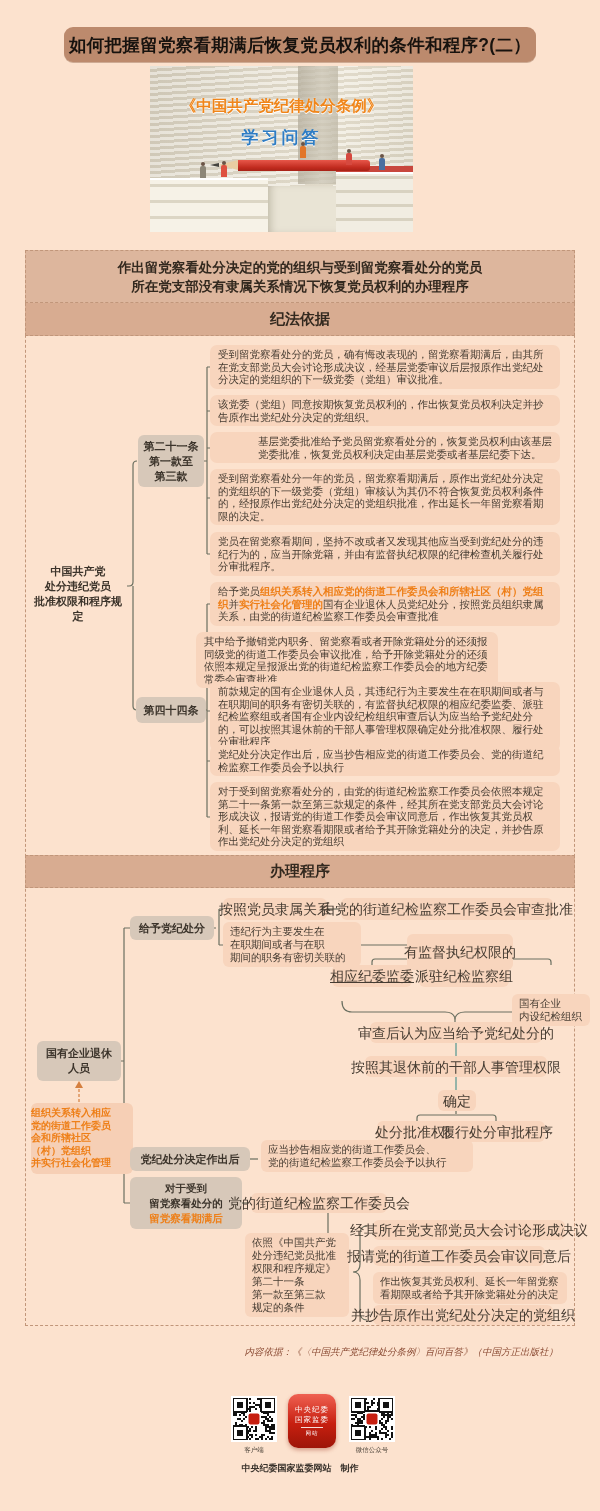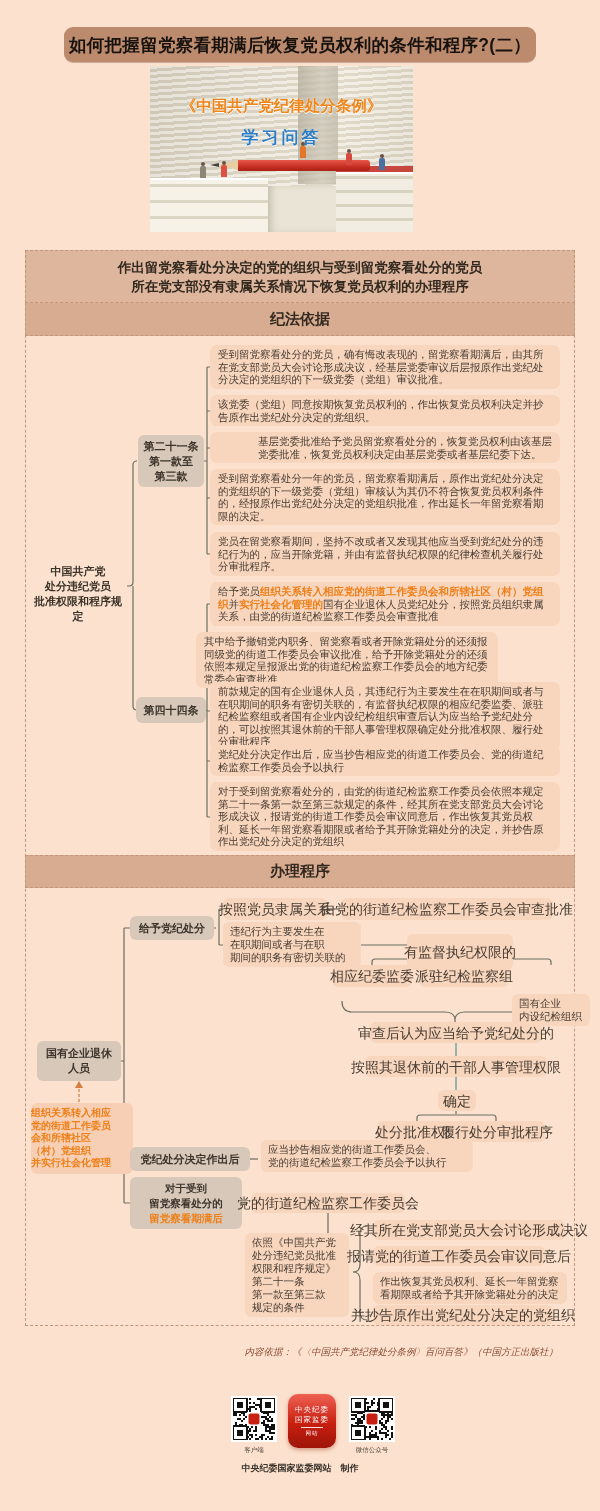--- a/index.html
+++ b/index.html
@@ -196,21 +196,21 @@
     <div class="abs gnode" style="left:105px;top:28px;width:84px;height:24px;">给予党纪处分</div>
     <div class="abs pboxc" style="left:198px;top:10px;width:104px;height:22px;">按照党员隶属关系</div>
     <div class="abs pboxc" style="left:316px;top:10px;width:212px;height:22px;">由党的街道纪检监察工作委员会审查批准</div>
     <div class="abs pboxm" style="left:198px;top:34px;width:138px;">
         <div>违纪行为主要发生在</div>
         <div>在职期间或者与在职</div>
         <div>期间的职务有密切关联的</div>
       </div>
     <div class="abs pboxc" style="left:382px;top:46px;width:106px;height:36px;">有监督执纪权限的</div>
 
-    <div class="abs pboxc" style="left:307px;top:77px;width:80px;height:22px;">相应纪委监委</div>
+    <div class="abs pboxc" style="left:307px;top:77px;width:80px;height:22px;text-decoration:underline;">相应纪委监委</div>
     <div class="abs pboxc" style="left:394px;top:77px;width:90px;height:22px;">派驻纪检监察组</div>
     <div class="abs pboxm" style="left:487px;top:77px;width:78px;margin-top:29px;">
         <div>国有企业</div>
         <div>内设纪检组织</div>
       </div>
 
     <div class="abs pboxc" style="left:345px;top:134px;width:172px;height:21px;">审查后认为应当给予党纪处分的</div>
     <div class="abs pboxc" style="left:340px;top:168px;width:182px;height:21px;">按照其退休前的干部人事管理权限</div>
     <div class="abs pboxc" style="left:413px;top:202px;width:38px;height:21px;">确定</div>
     <div class="abs pboxc" style="left:352px;top:233px;width:80px;height:21px;">处分批准权限</div>
@@ -220,21 +220,21 @@
     <div class="abs pboxm" style="left:236px;top:252px;width:212px;">
         <div>应当抄告相应党的街道工作委员会、</div>
         <div>党的街道纪检监察工作委员会予以执行</div>
       </div>
 
     <div class="abs gnode" style="left:105px;top:289px;width:112px;height:52px;font-size:10.5px;">
         <div>对于受到</div>
         <div>留党察看处分的</div>
         <div class="hl">留党察看期满后</div>
       </div>
-    <div class="abs pboxc" style="left:226px;top:305px;width:154px;height:20px;">党的街道纪检监察工作委员会</div>
+    <div class="abs pboxc" style="left:226px;top:305px;width:136px;height:20px;">党的街道纪检监察工作委员会</div>
 
     <div class="abs pboxm" style="left:220px;top:345px;width:104px;">
         <div>依照《中国共产党</div>
         <div>处分违纪党员批准</div>
         <div>权限和程序规定》</div>
         <div>第二十一条</div>
         <div>第一款至第三款</div>
         <div>规定的条件</div>
       </div>
     <div class="abs pboxc" style="left:348px;top:332px;width:192px;height:20px;">经其所在党支部党员大会讨论形成决议</div>

